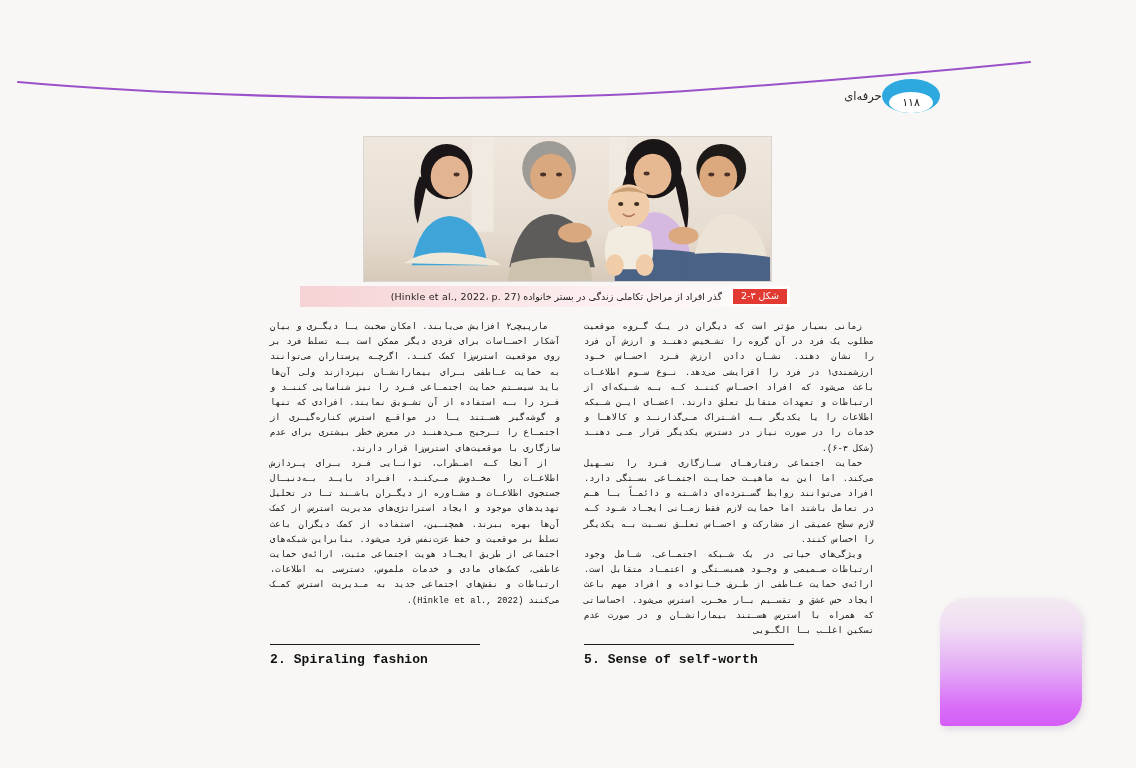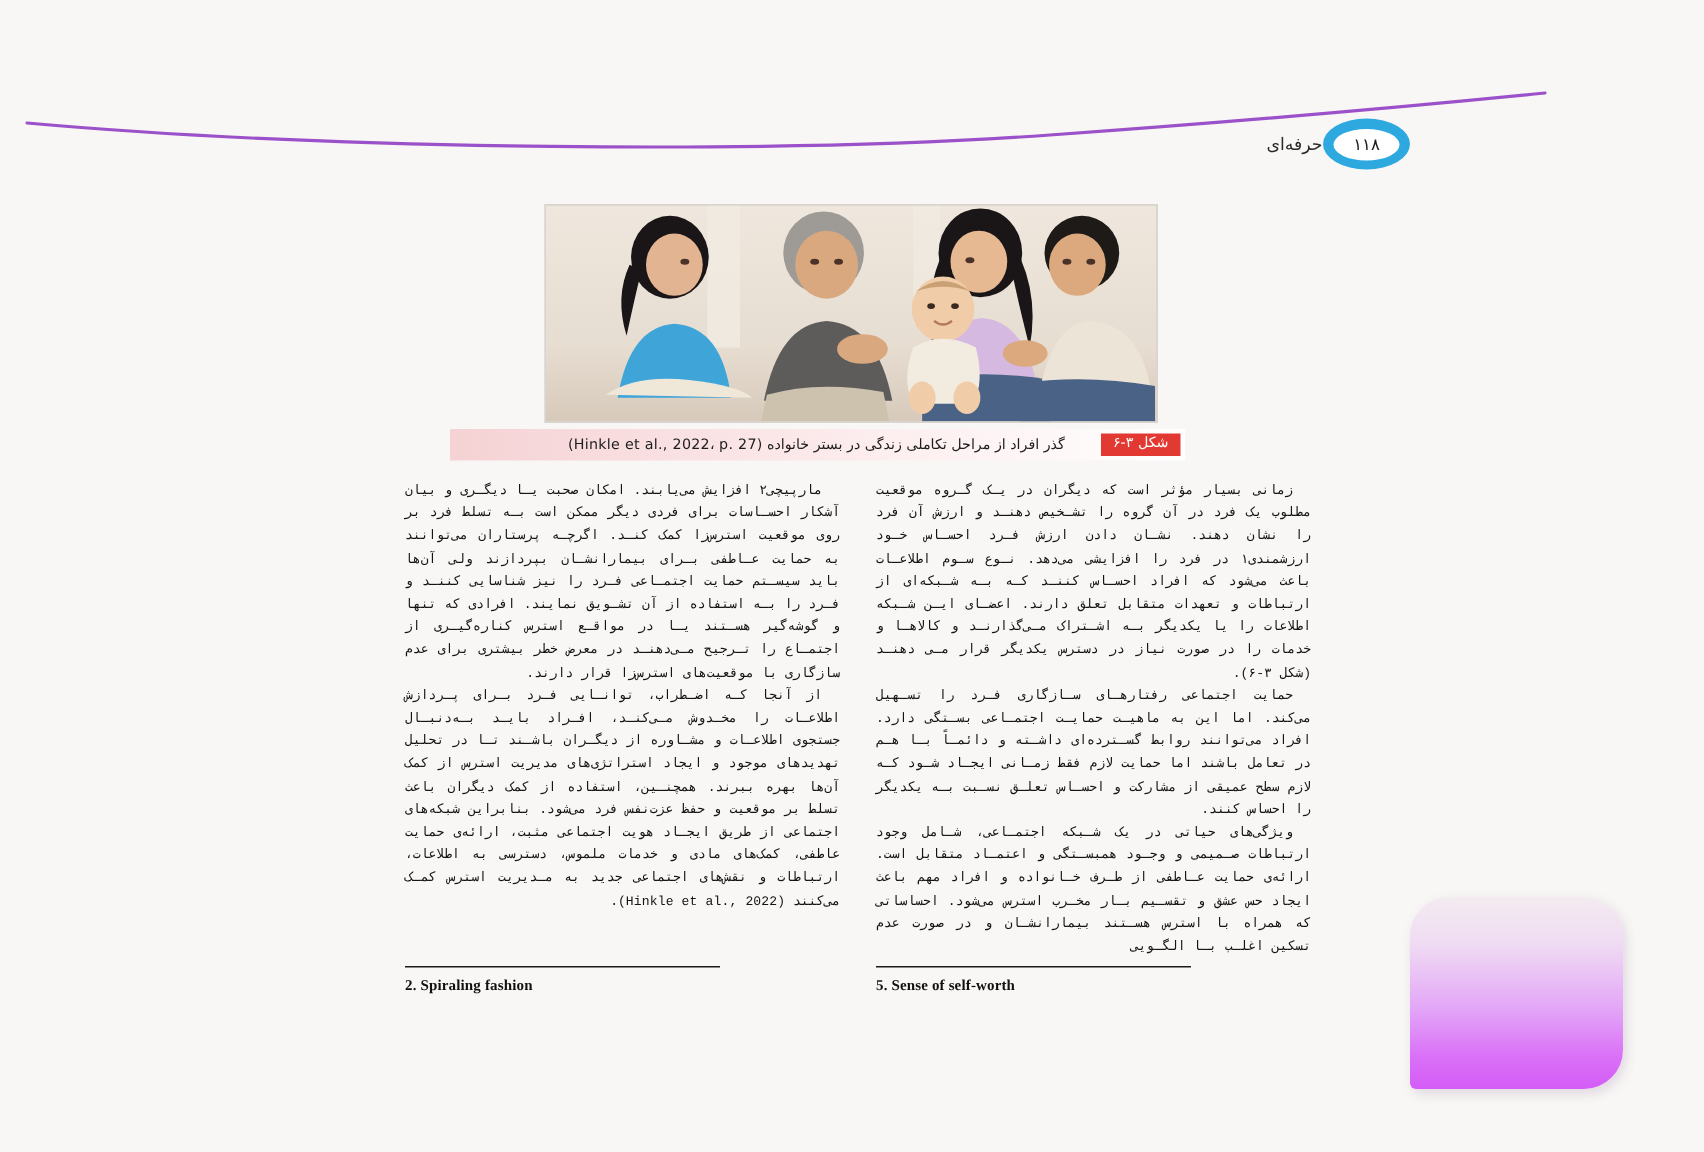--- a/index.html
+++ b/index.html
@@ -43,21 +43,21 @@
   }
   .page-number-badge {
     position: absolute;
     right: 196px;
     top: 79px;
     width: 58px;
     height: 34px;
     border-radius: 50%;
     background: #2ea9e0;
     display: flex;
-    align-items: center;
+    align-items: flex-end;
     justify-content: center;
   }
   .page-number-inner {
     width: 44px;
     height: 21px;
     border-radius: 50%;
     background: #ffffff;
     display: flex;
     align-items: center;
     justify-content: center;
@@ -101,21 +101,21 @@
     color: #ffffff;
     font-size: 9.5px;
     padding: 2px 8px 3px 8px;
     margin-right: 3px;
     white-space: nowrap;
     line-height: 1;
   }
   .caption-text {
     font-size: 9.5px;
     color: #1d1d1d;
-    margin-right: 24px;
+    margin-right: 11px;
     white-space: nowrap;
     letter-spacing: 0.2px;
   }
 
   
   .columns {
     position: absolute;
     left: 196px;
     top: 320px;
     width: 678px;
@@ -158,23 +158,23 @@
     direction: ltr;
     text-align: left;
   }
   .footnote-rule {
     width: 210px;
     height: 0;
     border-top: 1.4px solid #1a1a1a;
     margin: 0 0 7px 0;
   }
   .footnote-text {
-    font-size: 10px;
+    font-size: 13px;
     color: #111111;
-    font-family: Liberation Serif, serif;
+    font-family: Liberation Mono, monospace;
     font-weight: bold;
     letter-spacing: 0.1px;
   }
 
   
   .corner-shape {
     position: absolute;
     left: 940px;
     top: 598px;
     width: 142px;
@@ -254,21 +254,21 @@
         <path d="M 330 130 q 8 -50 34 -52 q 36 2 42 52 z" fill="#ece4d6"></path>
         <path d="M 318 120 q 44 -6 90 2 l 0 24 l -90 0 z" fill="#4a6285"></path>
         <ellipse cx="349" cy="38" rx="3" ry="2" fill="#4a3228"></ellipse>
         <ellipse cx="365" cy="38" rx="3" ry="2" fill="#4a3228"></ellipse>
         <ellipse cx="321" cy="100" rx="15" ry="9" fill="#dca97f"></ellipse>
       </svg>
     </div>
   </div>
 
   <div class="caption-bar">
-    <span class="caption-label">شکل ۳-۶</span>
+    <span class="caption-label">شکل ۳-2</span>
     <span class="caption-text">گذر افراد از مراحل تکاملی زندگی در بستر خانواده (Hinkle et al., 2022، p. 27)</span>
   </div>
 
   <div class="columns">
 
     <div class="col">
       <p>زمانی بسیار مؤثر است که دیگران در یـک گـروه موقعیت مطلوب یک فرد در آن گروه را تشـخیص دهنـد و ارزش آن فرد را نشان دهند. نشـان دادن ارزش فـرد احسـاس خـود ارزشمندی۱ در فرد را افزایشی می‌دهد. نـوع سـوم اطلاعـات باعث می‌شود که افراد احسـاس کننـد کـه بـه شـبکه‌ای از ارتباطات و تعهدات متقابل تعلق دارند. اعضـای ایـن شـبکه اطلاعات را یا یکدیگر بـه اشـتراک مـی‌گذارنـد و کالاهـا و خدمات را در صورت نیاز در دسترس یکدیگر قرار مـی دهنـد (شکل ۳-۶).</p>
       <p class="teal-none">حمایت اجتماعی رفتارهـای سـازگاری فـرد را تسـهیل می‌کند. اما این به ماهیـت حمایـت اجتمـاعی بسـتگی دارد. افراد می‌توانند روابط گسـترده‌ای داشـته و دائمـاً بـا هـم در تعامل باشند اما حمایت لازم فقط زمـانی ایجـاد شـود کـه لازم سطح عمیقی از مشارکت و احسـاس تعلـق نسـبت بـه یکدیگر را احساس کنند.</p>
       <p>ویژگی‌های حیاتی در یک شـبکه اجتمـاعی، شـامل وجود ارتباطات صـمیمی و وجـود همبسـتگی و اعتمـاد متقابل است. ارائه‌ی حمایت عـاطفی از طـرف خـانواده و افراد مهم باعث ایجاد حس عشق و تقسـیم بـار مخـرب استرس می‌شود. احساساتی که همراه با استرس هسـتند بیمارانشـان و در صورت عدم تسکین اغلـب بـا الگـویی</p>
     </div>

